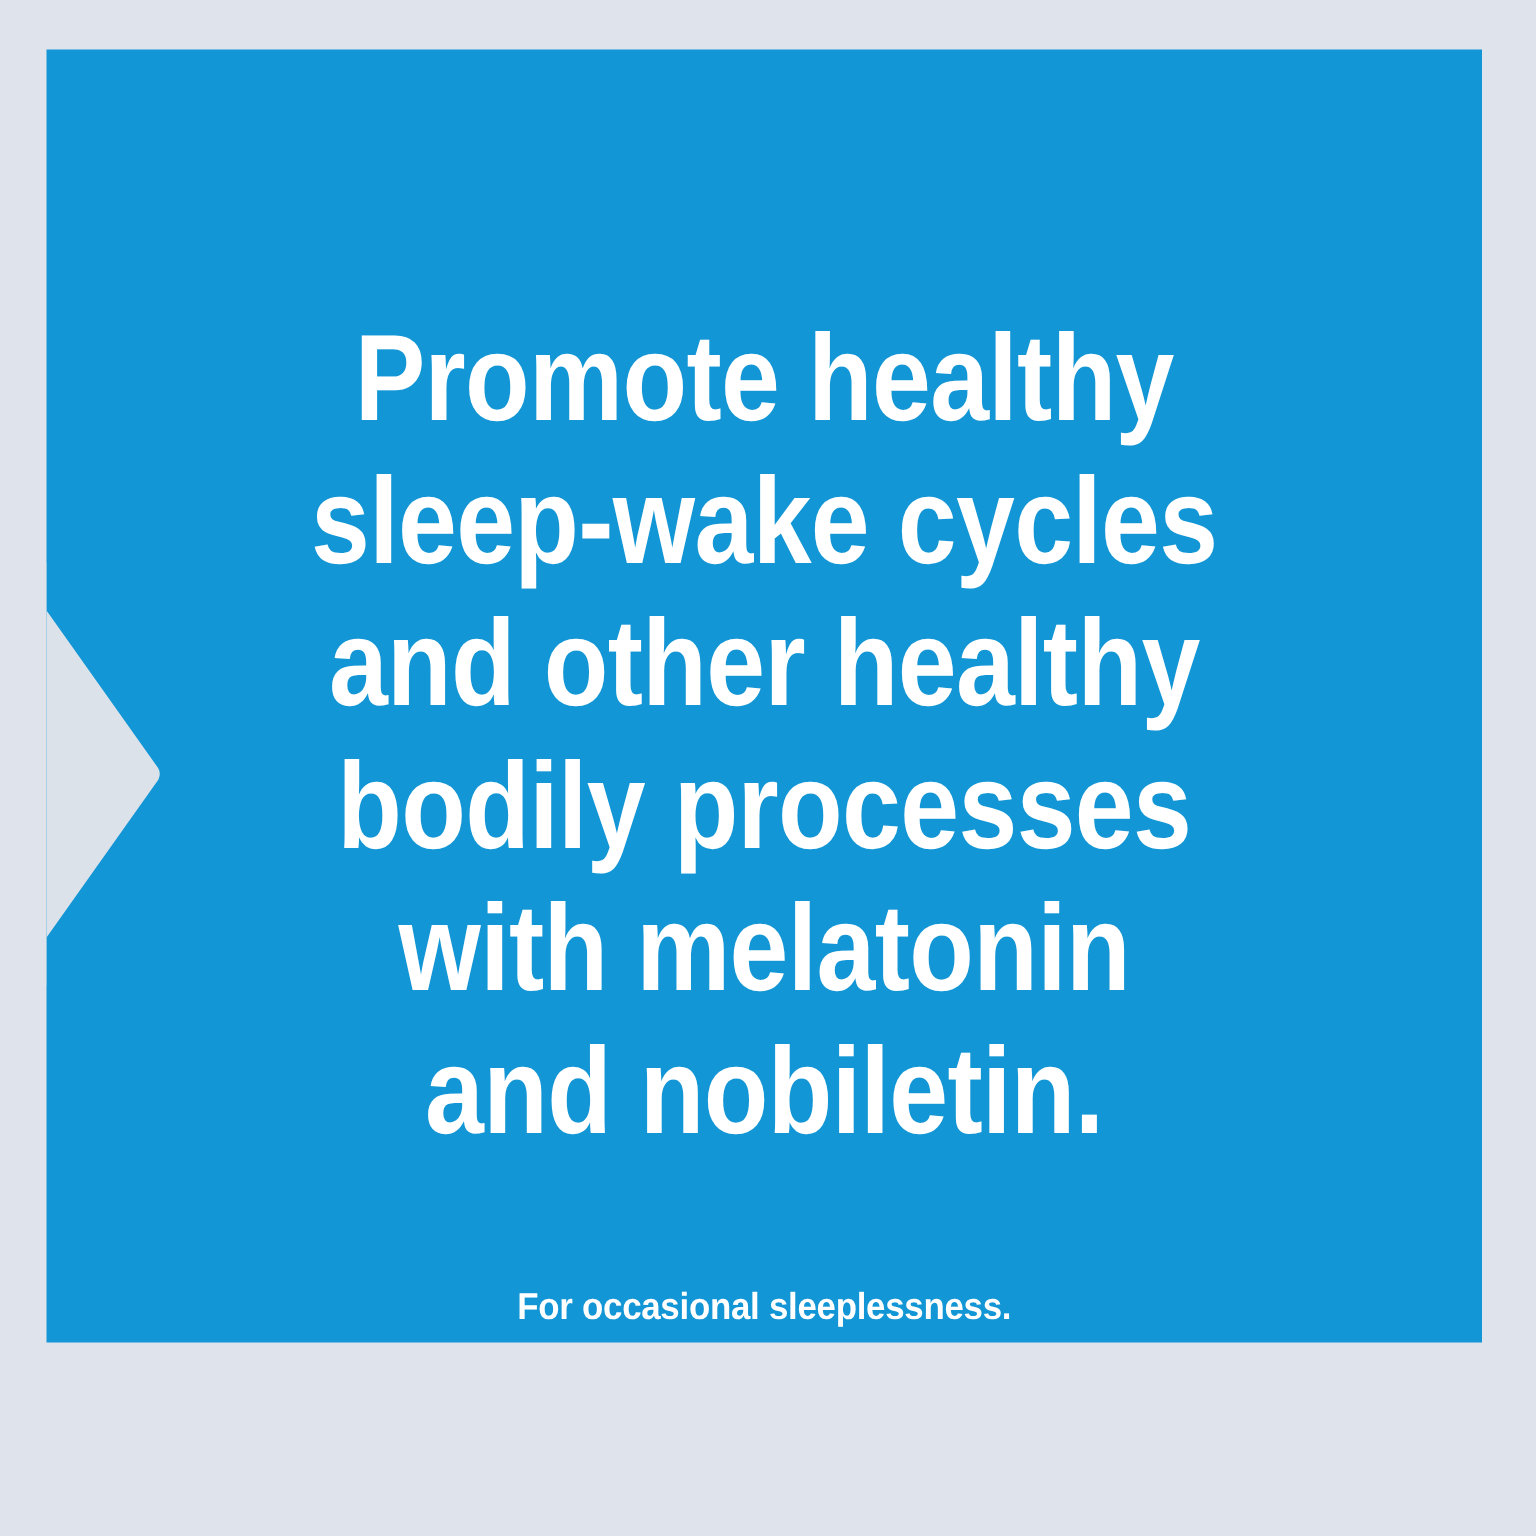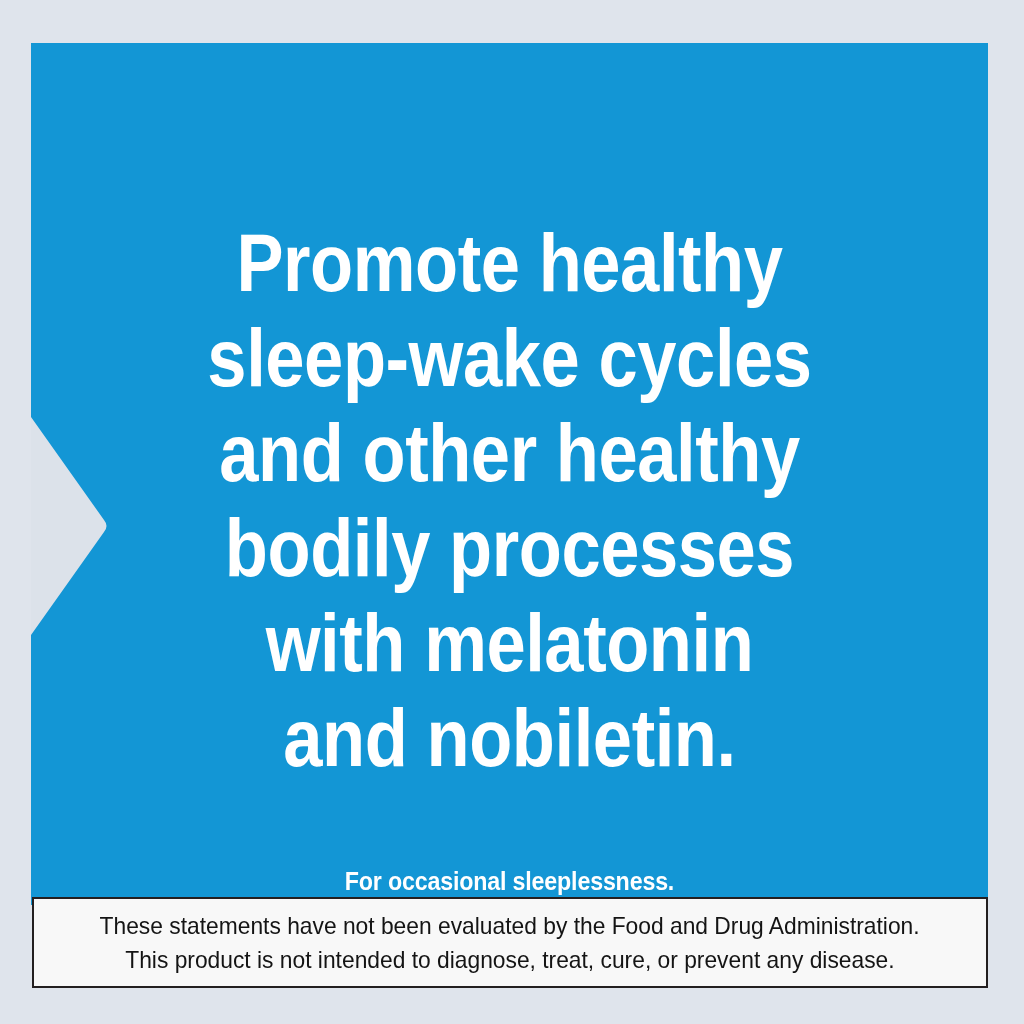--- a/index.html
+++ b/index.html
@@ -16,21 +16,21 @@
     width: 1024px;
     height: 1024px;
     background: #dfe4ec;
     overflow: hidden;
   }
 
   
   #blue-panel {
     position: absolute;
     left: 31px;
-    top: 43px;
+    top: 33px;
     width: 957px;
     height: 862px;
     background: #1396d5;
     overflow: hidden;
   }
 
   
   #chevron-decoration {
     position: absolute;
     left: -31px;     
@@ -130,18 +130,14 @@
       <span class="hl-line">and other healthy</span>
       <span class="hl-line">bodily processes</span>
       <span class="hl-line">with melatonin</span>
       <span class="hl-line">and nobiletin.</span>
     </div>
 
     <div id="subtitle">For occasional sleeplessness.</div>
 
   </div>
 
-  <div id="disclaimer-box">
-    <span class="dl-line">These statements have not been evaluated by the Food and Drug Administration.</span>
-    <span class="dl-line">This product is not intended to diagnose, treat, cure, or prevent any disease.</span>
-  </div>
 
 </div>
 
 </body></html>

